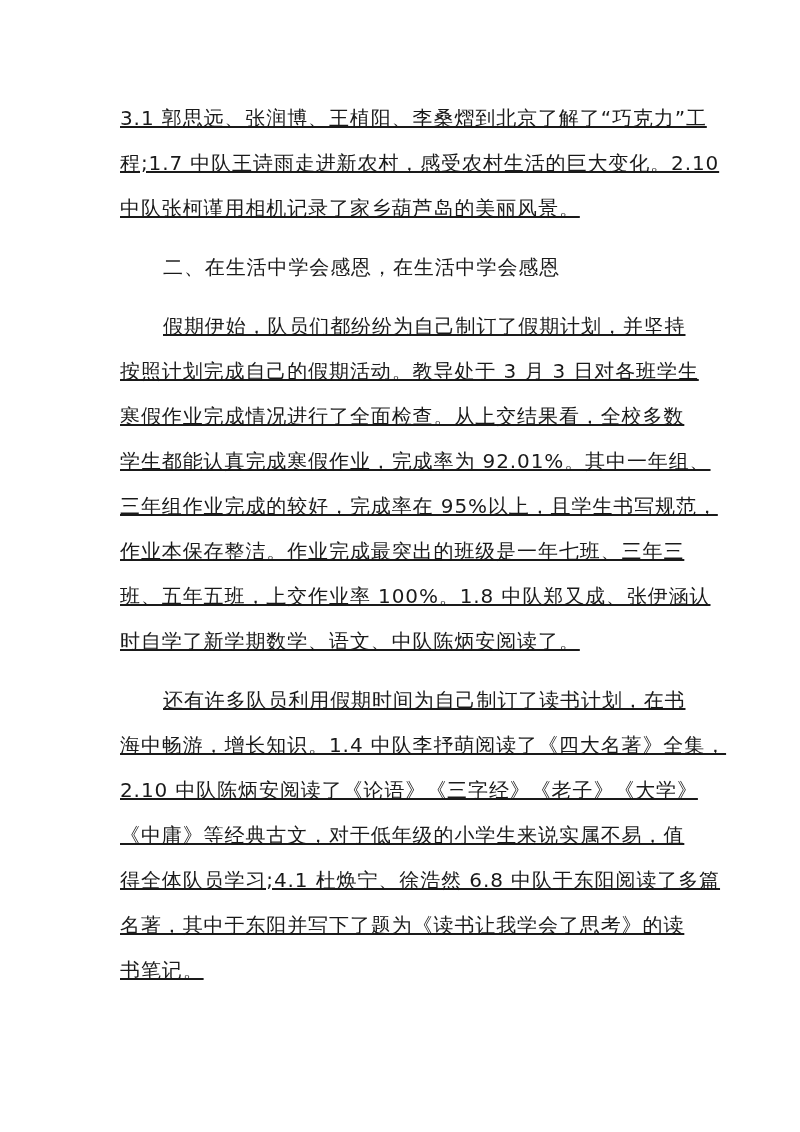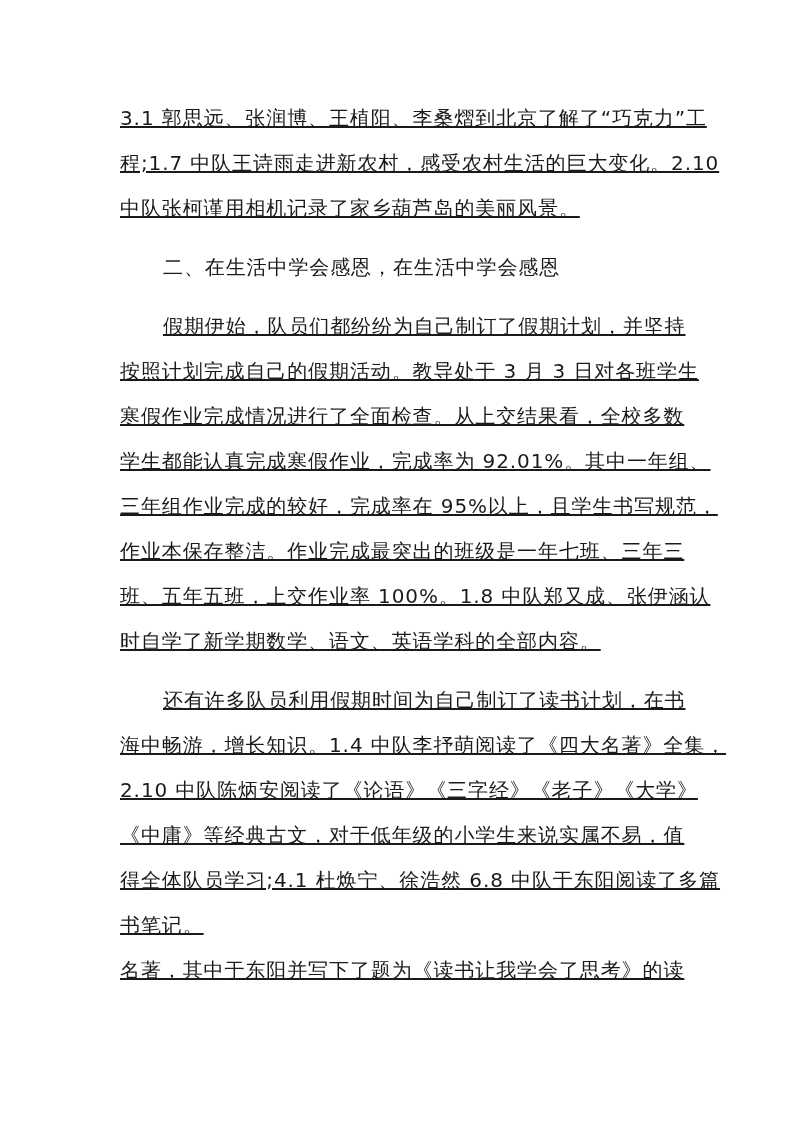--- a/index.html
+++ b/index.html
@@ -58,26 +58,26 @@
   <p class="heading">二、在生活中学会感恩，在生活中学会感恩</p>
 
   <p class="para">
     <span class="line" style="padding-left:43px">假期伊始，队员们都纷纷为自己制订了假期计划，并坚持</span>
     <span class="line">按照计划完成自己的假期活动。教导处于 3 月 3 日对各班学生</span>
     <span class="line">寒假作业完成情况进行了全面检查。从上交结果看，全校多数</span>
     <span class="line">学生都能认真完成寒假作业，完成率为 92.01%。其中一年组、</span>
     <span class="line">三年组作业完成的较好，完成率在 95%以上，且学生书写规范，</span>
     <span class="line">作业本保存整洁。作业完成最突出的班级是一年七班、三年三</span>
     <span class="line">班、五年五班，上交作业率 100%。1.8 中队郑又成、张伊涵认</span>
-    <span class="line">时自学了新学期数学、语文、英语学科的全部内容。</span>
+    <span class="line">时自学了新学期数学、语文、中队陈炳安阅读了。</span>
   </p>
 
   <p class="para">
     <span class="line" style="padding-left:43px">还有许多队员利用假期时间为自己制订了读书计划，在书</span>
     <span class="line">海中畅游，增长知识。1.4 中队李抒萌阅读了《四大名著》全集，</span>
     <span class="line">2.10 中队陈炳安阅读了《论语》《三字经》《老子》《大学》</span>
     <span class="line">《中庸》等经典古文，对于低年级的小学生来说实属不易，值</span>
     <span class="line">得全体队员学习;4.1 杜焕宁、徐浩然 6.8 中队于东阳阅读了多篇</span>
+    <span class="line">名著，其中于东阳并写下了题为《读书让我学会了思考》的读</span>
     <span class="line">书笔记。</span>
-    <span class="line">名著，其中于东阳并写下了题为《读书让我学会了思考》的读</span>
   </p>
 
 </div>
 
 </body></html>

